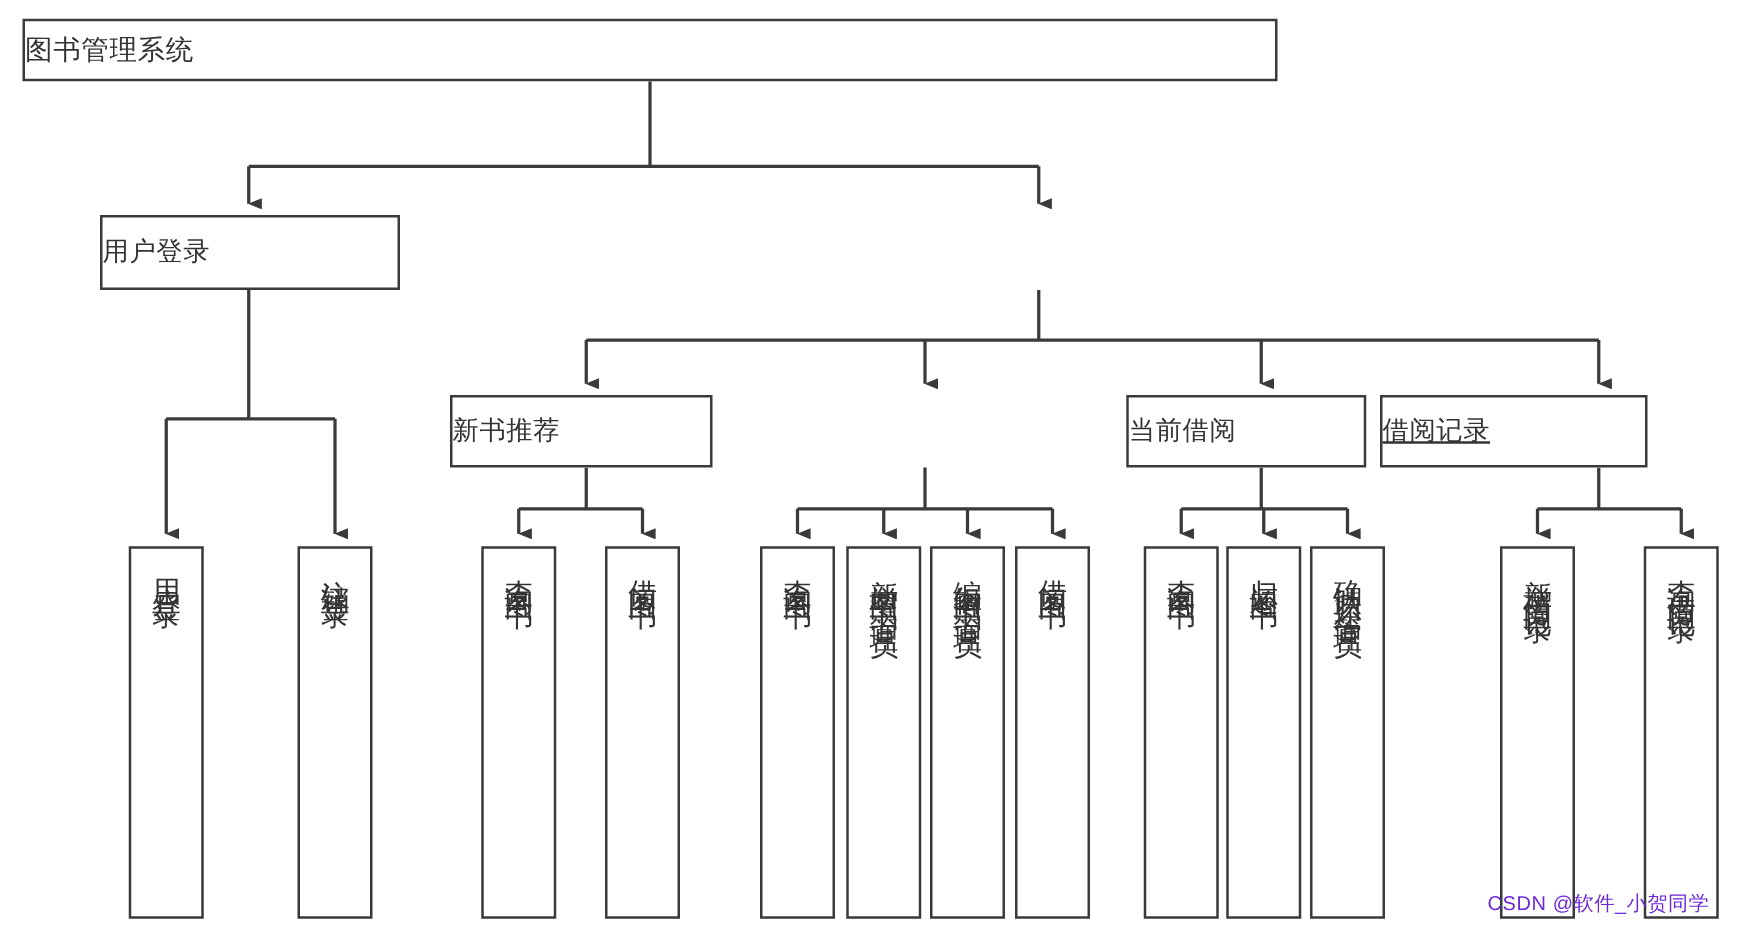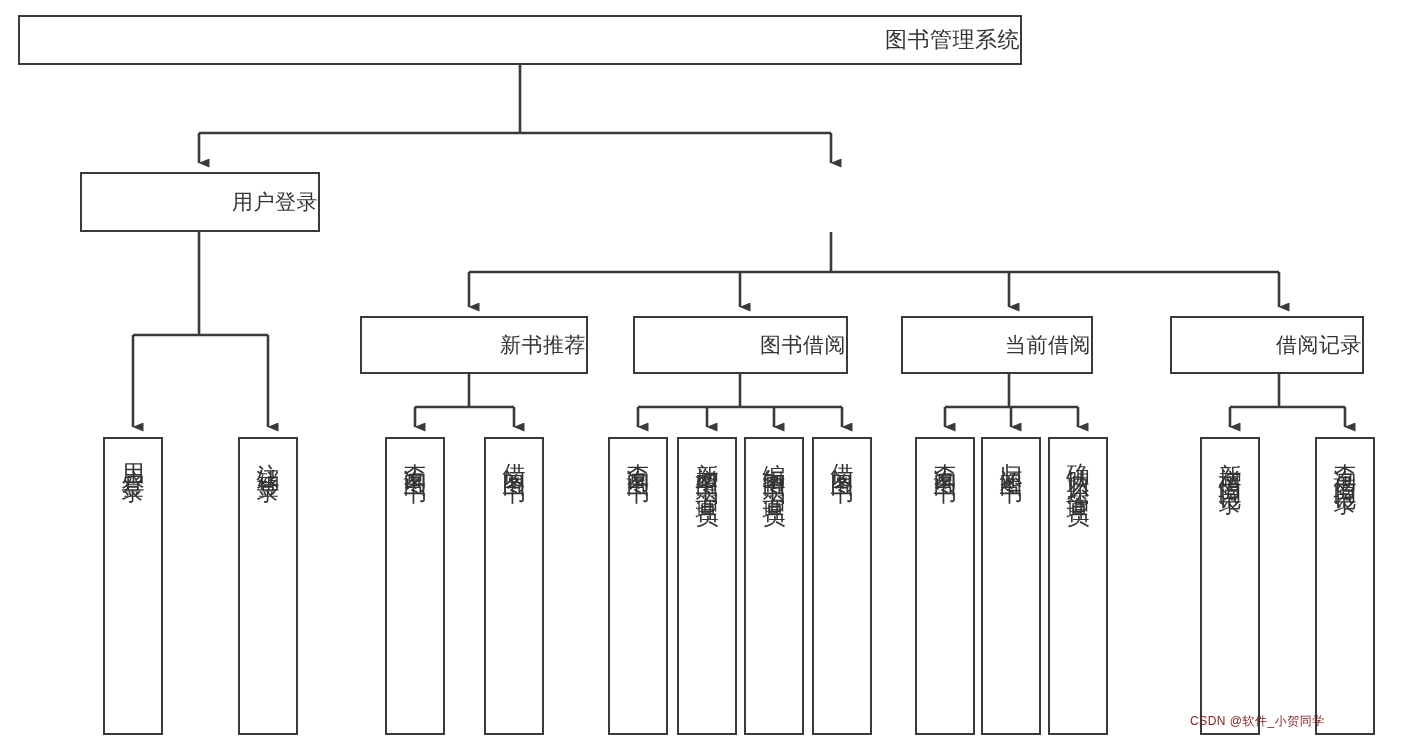--- a/index.html
+++ b/index.html
@@ -28,21 +28,21 @@
     height: 747px;
     pointer-events: none;
   }
   .node {
     position: absolute;
     box-sizing: border-box;
     border: 2px solid #3a3a3a;
     background: #ffffff;
     display: flex;
     align-items: center;
-    justify-content: flex-end;
+    justify-content: flex-start;
     color: #333333;
   }
   .node .label {
     display: block;
     text-align: center;
     line-height: 1.18;
     color: #333333;
     letter-spacing: 0.5px;
   }
   
@@ -66,22 +66,22 @@
     line-height: 1.0;
     letter-spacing: 6px;
     white-space: nowrap;
     display: inline-block;
     transform: translateY(0);
   }
   .watermark {
     position: absolute;
     left: 1190px;
     top: 713px;
-    font-size: 12px;
-    color: #7f1d1d;
+    font-size: 16px;
+    color: #6d28d9;
     white-space: nowrap;
     letter-spacing: 0.5px;
     pointer-events: none;
   }
 </style>
 </head>
 <body>
 
 <div id="diagram-root">
 
@@ -136,30 +136,27 @@
   </svg>
 
   <div class="node horiz root" style="left:18px; top:15px; width:1004px; height:50px;">
     <span class="label">图书管理系统</span>
   </div>
 
   <div class="node horiz" style="left:80px; top:172px; width:240px; height:60px;">
     <span class="label">用户登录</span>
   </div>
 
-  <div class="node horiz" style="left:360px; top:316px; width:228px; height:58px;">
+  <div class="node horiz" style="left:360px; top:316px; width:210px; height:58px;">
     <span class="label">新书推荐</span>
-  </div>
-  <div class="node horiz" style="left:633px; top:316px; width:215px; height:58px;">
-    <span class="label">图书借阅</span>
   </div>
   <div class="node horiz" style="left:901px; top:316px; width:192px; height:58px;">
     <span class="label">当前借阅</span>
   </div>
-  <div class="node horiz" style="left:1170px; top:316px; width:194px; height:58px;">
+  <div class="node horiz" style="left:1104px; top:316px; width:214px; height:58px;text-decoration:underline;">
     <span class="label">借阅记录</span>
   </div>
 
   <div class="node leaf" style="left:103px; top:437px; width:60px; height:298px;">
     <span class="label">用户登录</span>
   </div>
   <div class="node leaf" style="left:238px; top:437px; width:60px; height:298px;">
     <span class="label">注销登录</span>
   </div>
 

